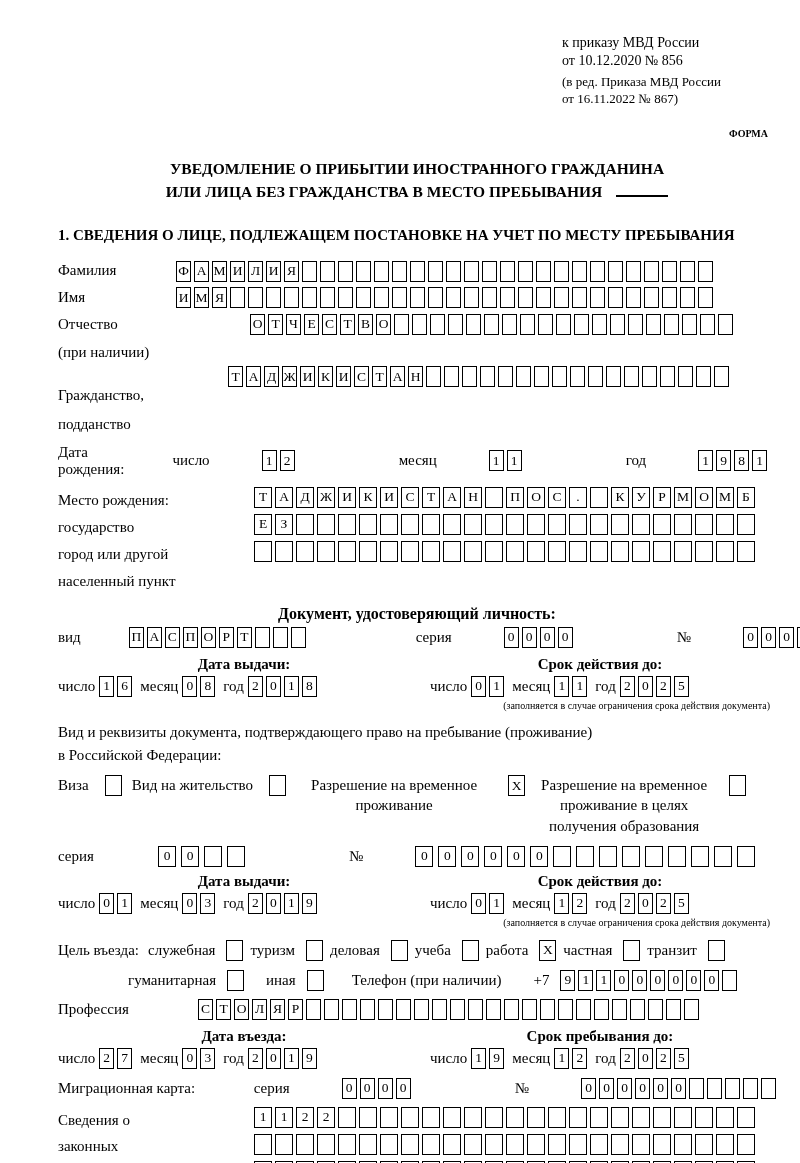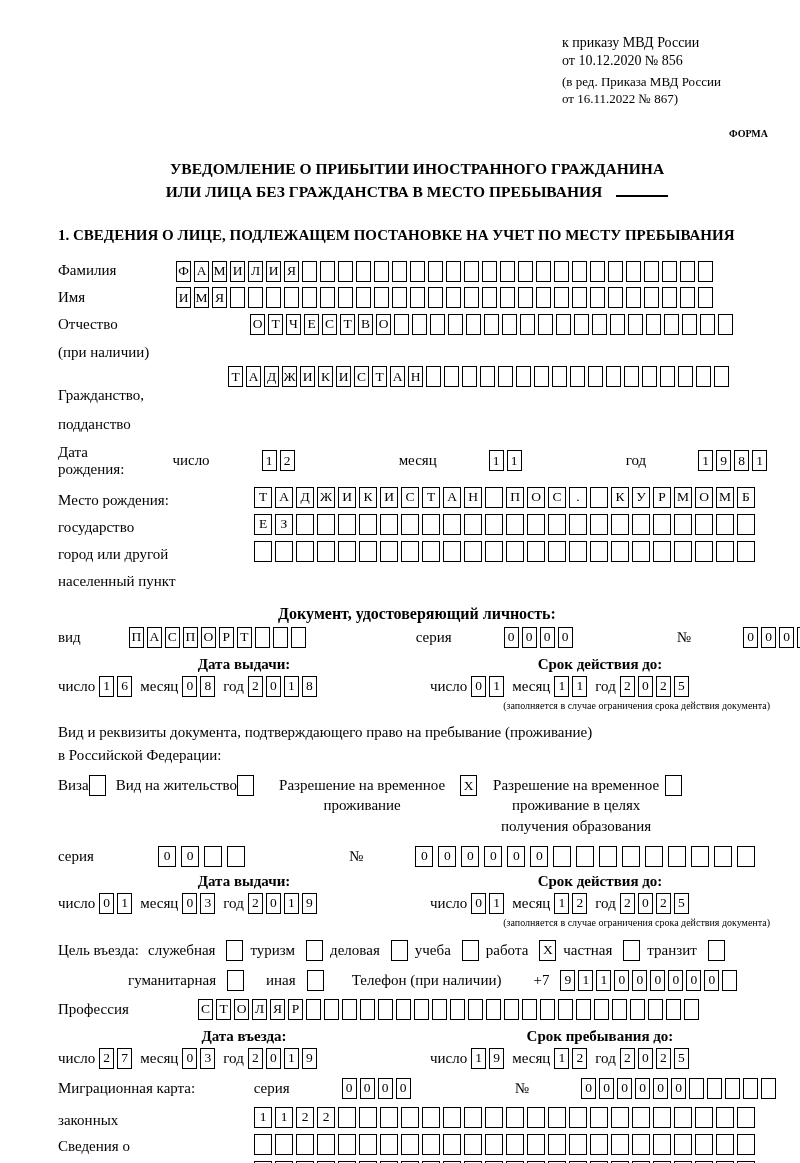--- a/index.html
+++ b/index.html
@@ -50,21 +50,21 @@
   .dhead { text-align: center; font-size: 15px; font-weight: bold; }
   .drow { display: flex; align-items: center; margin-top: 3px; }
   .drow .cells { margin-right: 8px; }
   .note { font-size: 10px; margin-top: 3px; text-align: right; }
 
   .dochead { margin-top: 10px; text-align: center; font-weight: bold; font-size: 16px; }
 
   .intro { margin-top: 10px; font-size: 15px; line-height: 1.55; }
 
   .opts { display: flex; align-items: flex-start; margin-top: 8px; gap: 10px; }
-  .opt { display: flex; align-items: flex-start; gap: 0; }
+  .opt { display: flex; align-items: flex-start; gap: 16px; }
   .opt .olbl { font-size: 15px; line-height: 1.35; }
   .opt .olbl.c { text-align: center; }
   .opt .w190 { width: 196px; }
   .opt .w175 { width: 178px; }
 
   .purpose { display: flex; align-items: center; gap: 7px; margin-top: 12px; flex-wrap: nowrap; }
   .purpose .lbl { margin-right: 2px; }
   .gap14 { width: 14px; flex: 0 0 auto; } .gap8 { width: 8px; flex: 0 0 auto; }
 </style>
 </head>
@@ -691,22 +691,22 @@
         <span class="cell"></span>
         <span class="cell"></span>
         <span class="cell"></span>
         <span class="cell"></span>
         <span class="cell"></span>
       </span>
   </div>
 
   <div class="row top" style="margin-top:8px;">
     <div class="lblcol lbl" style="width:148px; line-height:1.75;">
+      <div>Сведения о</div>
       <div>законных</div>
-      <div>Сведения о</div>
       <div>представителях</div>
 
     </div>
     <div class="stack">
       <div class="cells w18">
           <span class="cell">1</span>
           <span class="cell">1</span>
           <span class="cell">2</span>
           <span class="cell">2</span>
           <span class="cell"></span>

